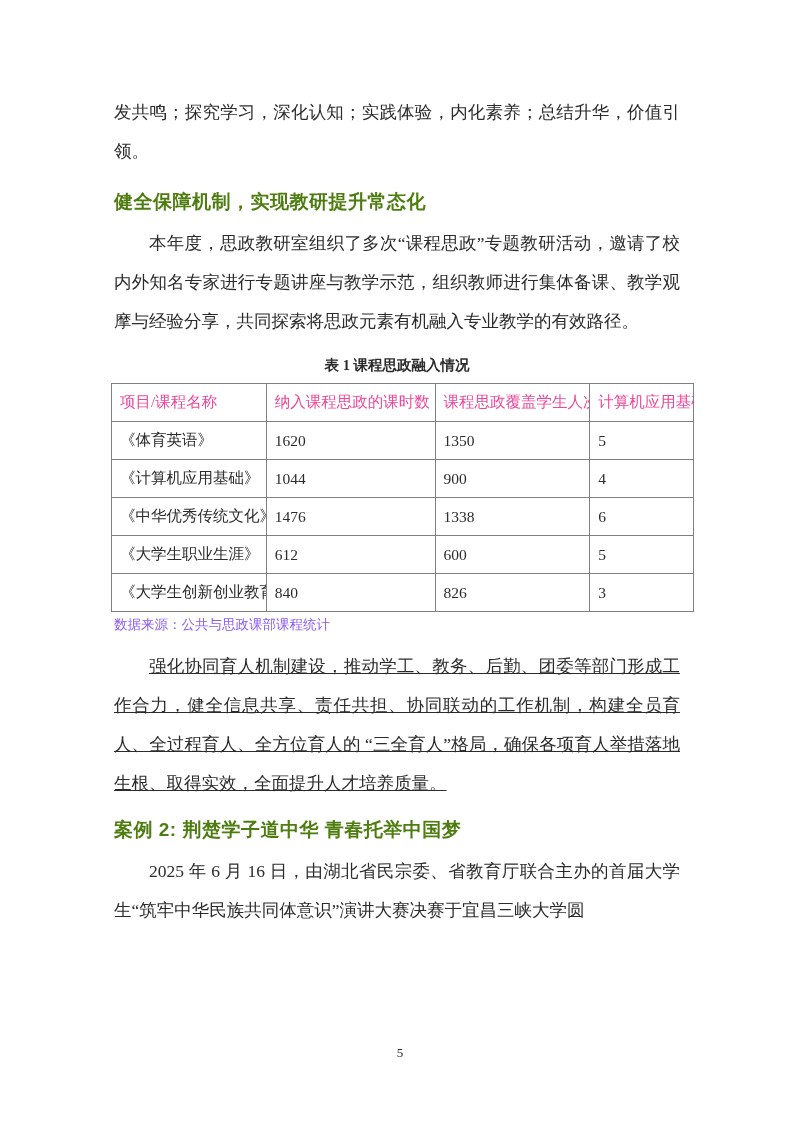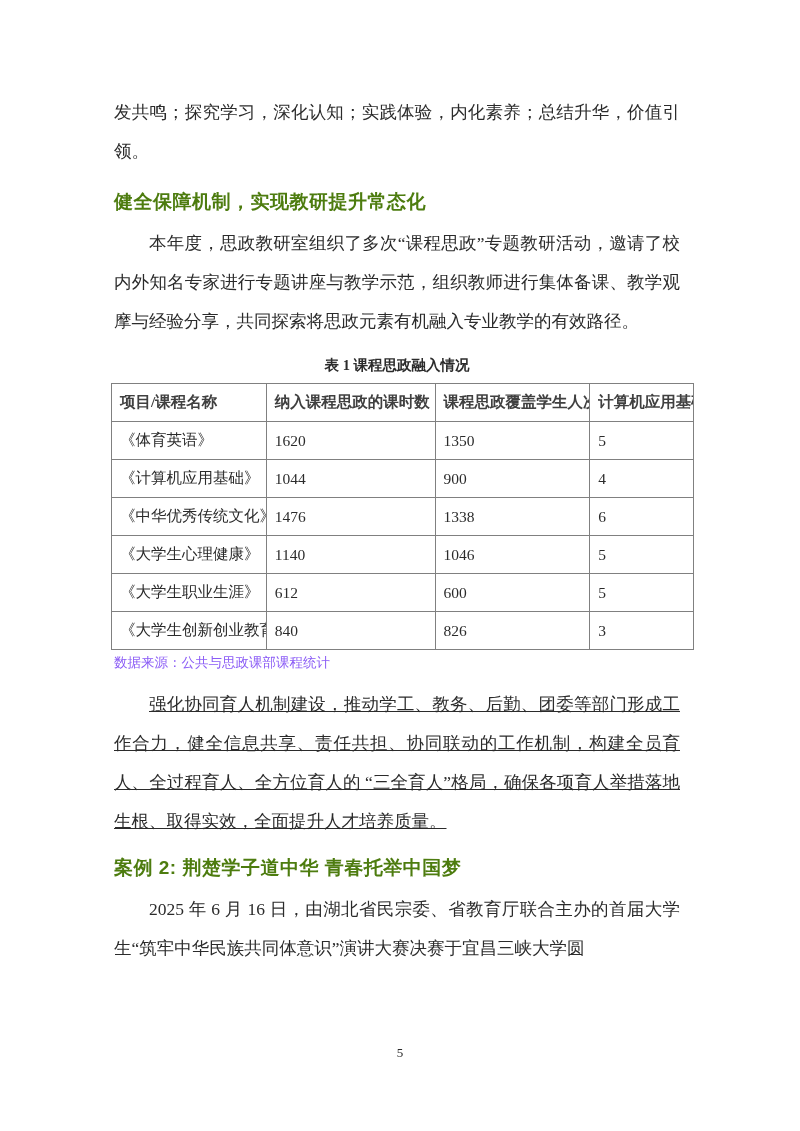--- a/index.html
+++ b/index.html
@@ -62,21 +62,21 @@
   .data-table th, .data-table td {
     border: 1px solid #808080;
     height: 38px;
     padding: 2px 8px;
     font-size: 15.5px;
     vertical-align: middle;
     text-align: left;
     overflow: hidden;
     white-space: nowrap;
   }
-  .data-table th { font-weight: bold; color: #404040; }
+  .data-table th { font-weight: normal; color: #ec4899; }
   .data-table td { font-weight: normal; color: #2b2b2b; }
   .source-note {
     margin-top: 3px;
     font-size: 13.5px;
     line-height: 20px;
     color: #8b5cf6;
   }
   .para.after-table { margin-top: 12px; text-decoration: underline; }
   .para.after-h2 { margin-top: 7px; font-family: Liberation Serif, serif; }
   .page-number {
@@ -130,26 +130,20 @@
         <td>900</td>
         <td>4</td>
       </tr>
       <tr>
         <td>《中华优秀传统文化》</td>
         <td>1476</td>
         <td>1338</td>
         <td>6</td>
       </tr>
       <tr>
-        <td>《大学生心理健康》</td>
-        <td>1140</td>
-        <td>1046</td>
-        <td>5</td>
-      </tr>
-      <tr>
         <td>《大学生职业生涯》</td>
         <td>612</td>
         <td>600</td>
         <td>5</td>
       </tr>
       <tr>
         <td>《大学生创新创业教育》</td>
         <td>840</td>
         <td>826</td>
         <td>3</td>

